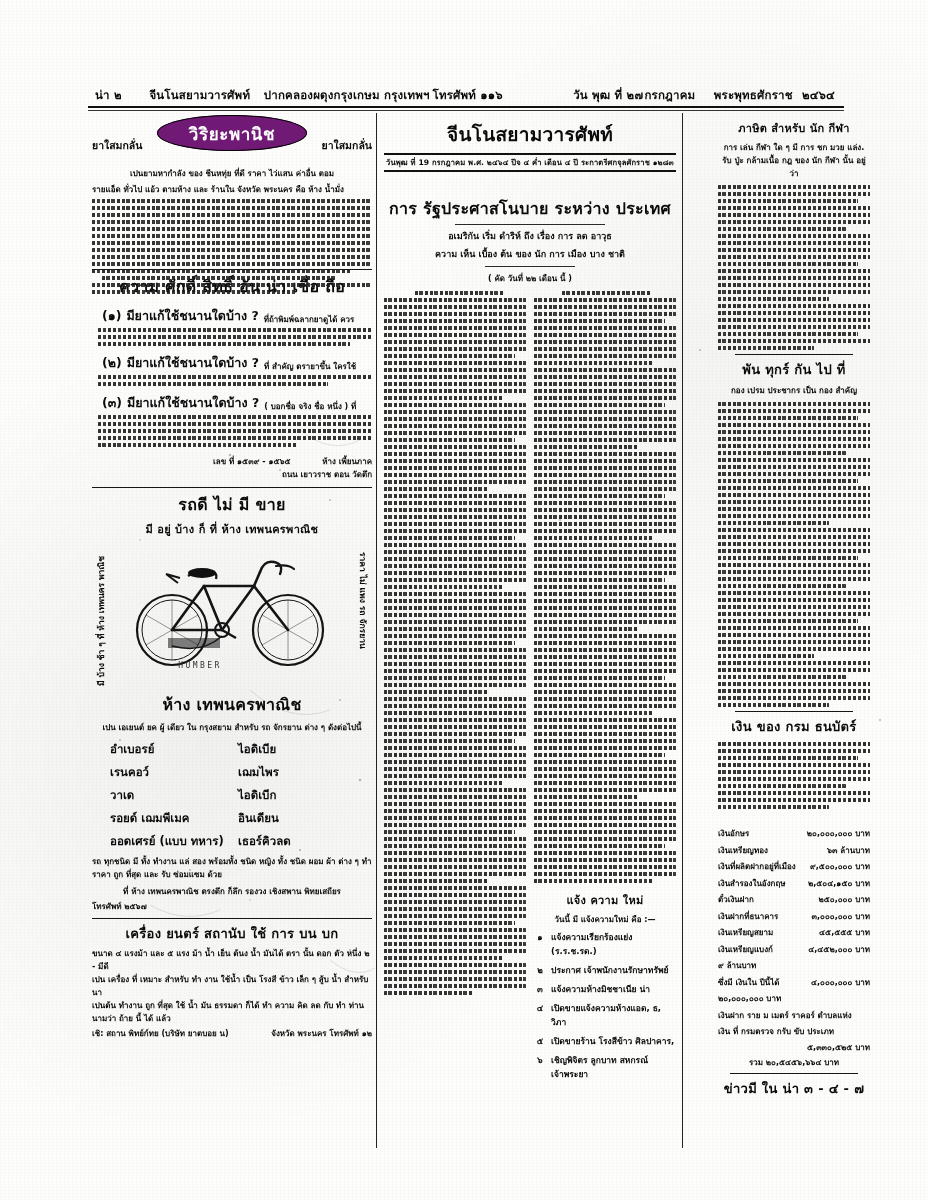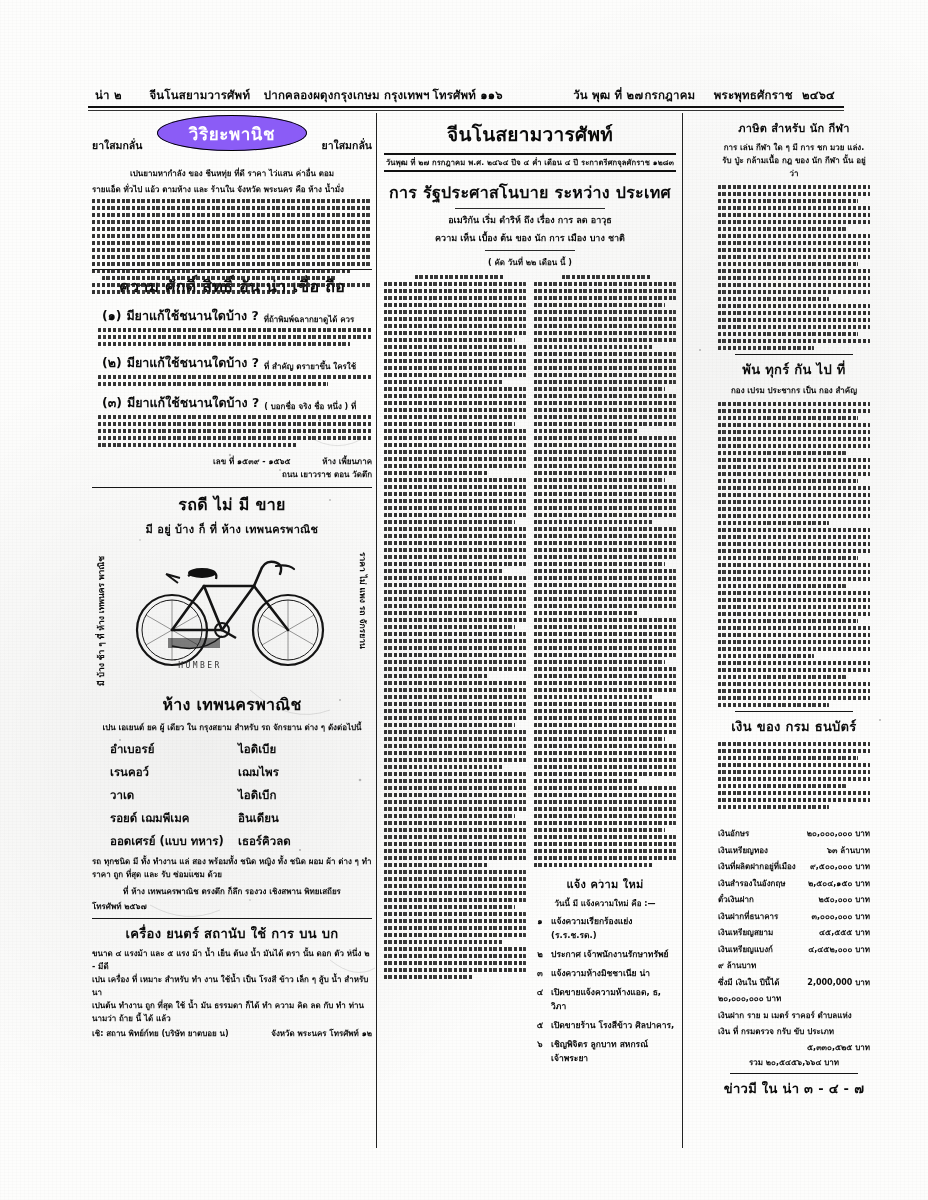--- a/index.html
+++ b/index.html
@@ -79,21 +79,21 @@
   .tx i.full{width:100%;}
   .tx.small i{height:4px;margin-bottom:3px;}
 
   .just{display:flex;gap:0;}
   .half{flex:1 1 0;min-width:0;}
   .half + .half{margin-left:8px;}
 
   
   .badge{
     position:relative;margin:16px auto;width:150px;height:36px;
-    background:#8b5cf6;border-radius:50%/50%;
+    background:#701a75;border-radius:50%/50%;
     display:flex;align-items:center;justify-content:center;
     box-shadow:0 0 0 1px #000 inset;
   }
   .badge span{color:#fff;font-size:17px;font-weight:700;letter-spacing:.6px;}
 
   
   .bikebox{position:relative;height:150px;margin-top:2px;}
   .bikebox svg{position:absolute;left:34px;top:6px;}
   .vtextL,.vtextR{
     position:absolute;font-size:8.5px;font-weight:700;white-space:nowrap;
@@ -368,24 +368,24 @@
           <span class="tiny">จังหวัด พระนคร  โทรศัพท์ ๑๒</span>
         </div>
       </div>
     </div>
 
     <div class="col colM">
 
       <div class="hd h1" style="margin-top:6px">จีนโนสยามวารศัพท์</div>
 
       <div class="hrdbl"></div>
-      <div class="datebar">วันพุฒ ที่ ๒๗ กรกฎาคม พ.ศ. ๒๔๖๔ ปีจ ๔ ค่ำ เดือน ๔ ปี ระกาตรีศกจุลศักราช ๑๒๘๓</div>
+      <div class="datebar">วันพุฒ ที่ 19 กรกฎาคม พ.ศ. ๒๔๖๔ ปีจ ๔ ค่ำ เดือน ๔ ปี ระกาตรีศกจุลศักราช ๑๒๘๓</div>
       <div class="hrdbl" style="margin-top:2px"></div>
 
-      <div class="hd h2" style="margin-top:8px">การ รัฐประศาสโนบาย ระหว่าง ประเทศ</div>
+      <div class="hd h2" style="margin-top:24px">การ รัฐประศาสโนบาย ระหว่าง ประเทศ</div>
       <div class="hrthin" style="width:150px"></div>
       <div class="sub" style="margin-top:4px">อเมริกัน เริ่ม ดำริห์ ถึง เรื่อง การ ลด อาวุธ</div>
       <div class="sub" style="margin-top:4px">ความ เห็น เบื้อง ต้น ของ นัก การ เมือง บาง ชาติ</div>
       <div class="hrthin" style="width:90px;margin-top:5px"></div>
 
       <div class="tinyc" style="margin-top:5px">( คัด วันที่ ๒๒ เดือน นี้ )</div>
 
       <div class="just" style="margin-top:6px;height:680px;">
         <div class="half tx small">
           <i class="s6" style="margin-left:22%"></i>
@@ -742,21 +742,21 @@
         <div class="mrow">
           <span class="lbl">เงินเหรียญแบงก์</span>
           <span class="val">๔,๔๕๒,๐๐๐ บาท</span>
         </div>
         <div class="mrow">
           <span class="lbl">๙ ล้านบาท</span>
           <span class="val"></span>
         </div>
         <div class="mrow">
           <span class="lbl">ซึ่งมี เงินใน ปีนี้ได้</span>
-          <span class="val">2,000,000 บาท</span>
+          <span class="val">๔,๐๐๐,๐๐๐ บาท</span>
         </div>
         <div class="mrow">
           <span class="lbl">๒๐,๐๐๐,๐๐๐ บาท</span>
           <span class="val"></span>
         </div>
         <div class="mrow">
           <span class="lbl">เงินฝาก ราย ม เมตร์ ราคอร์ ตำบลแห่ง</span>
           <span class="val"></span>
         </div>
       </div>

